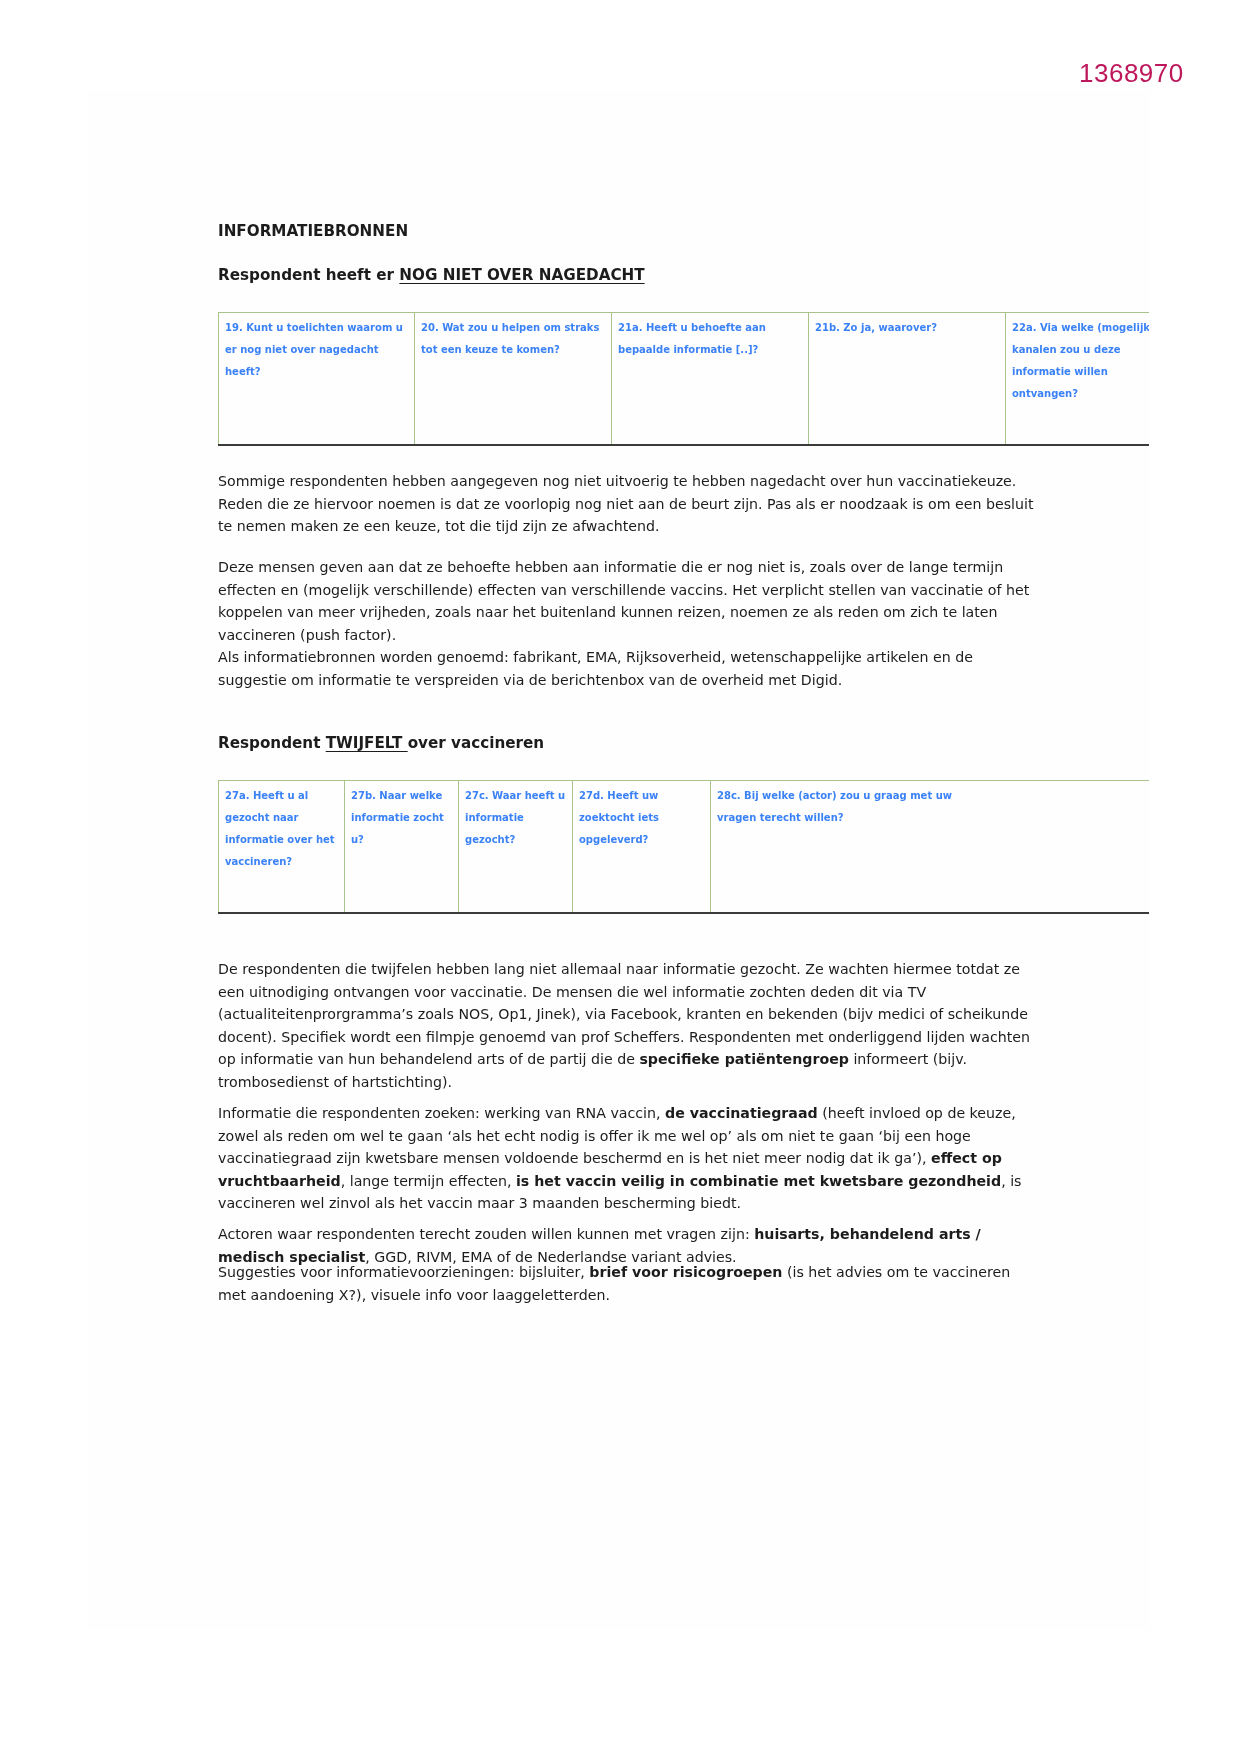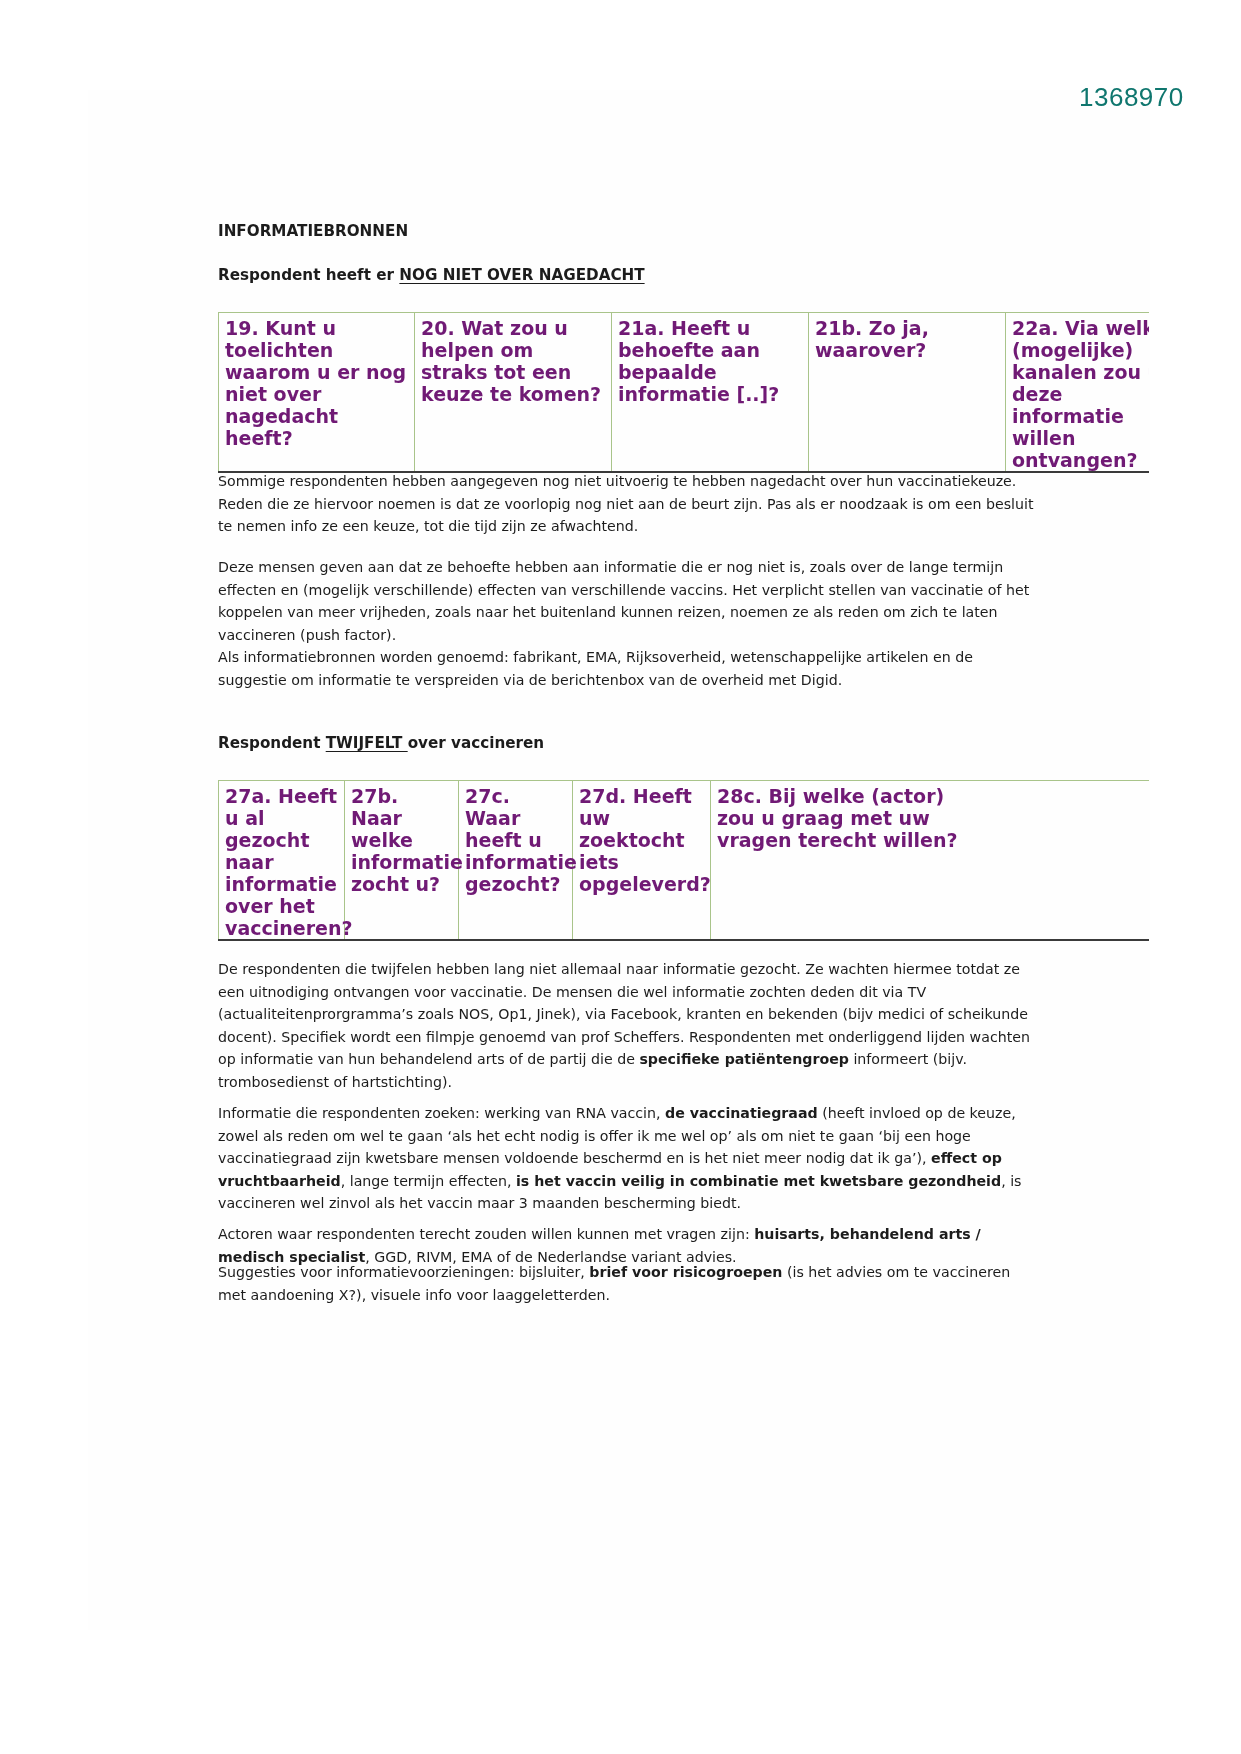--- a/index.html
+++ b/index.html
@@ -22,23 +22,22 @@
       width: 1062px;
       height: 1540px;
       background: #fefefe;
     }
     .doc-number {
       position: absolute;
       left: 1079px;
       top: 58px;
       font-family: "Liberation Sans", sans-serif;
       font-size: 26px;
-      color: #0f766e;
+      color: #be185d;
       letter-spacing: 0.5px;
-      margin-top: 24px;
     }
     .content {
       position: absolute;
       left: 218px;
       top: 220px;
       width: 930px;
       font-family: "DejaVu Sans", sans-serif;
       font-size: 14.2px;
       line-height: 22.6px;
       color: #1c1c1c;
@@ -60,23 +59,23 @@
       table-layout: fixed;
       border-top: 1.5px solid #a9c48a;
       border-bottom: 2px solid #3a3a3a;
       border-left: 1.5px solid #a9c48a;
     }
     .qtable td {
       border-right: 1.5px solid #a9c48a;
       vertical-align: top;
       padding: 4px 6px 0 6px;
       font-weight: bold;
-      font-size: 19px;
+      font-size: 10px;
       line-height: 22px;
-      color: #701a75;
+      color: #3b82f6;
     }
     .qtable td:last-child { border-right: none; }
     .para {
       position: absolute;
       left: 0;
       width: 820px;
     }
     .para b { font-weight: bold; }
   </style>
 </head>
@@ -106,21 +105,21 @@
       <td>20. Wat zou u helpen om straks tot een keuze te komen?</td>
       <td>21a. Heeft u behoefte aan bepaalde informatie [..]?</td>
       <td>21b. Zo ja, waarover?</td>
       <td style="white-space:nowrap; overflow:hidden;">
             <div style="width:160px; white-space:normal;">22a. Via welke (mogelijke) kanalen zou u deze informatie willen ontvangen?</div>
           </td>
     </tr>
   </tbody>
     </table>
 
-  <p class="para" style="top:250px;">Sommige respondenten hebben aangegeven nog niet uitvoerig te hebben nagedacht over hun vaccinatiekeuze. Reden die ze hiervoor noemen is dat ze voorlopig nog niet aan de beurt zijn. Pas als er noodzaak is om een besluit te nemen info ze een keuze, tot die tijd zijn ze afwachtend.</p>
+  <p class="para" style="top:250px;">Sommige respondenten hebben aangegeven nog niet uitvoerig te hebben nagedacht over hun vaccinatiekeuze. Reden die ze hiervoor noemen is dat ze voorlopig nog niet aan de beurt zijn. Pas als er noodzaak is om een besluit te nemen maken ze een keuze, tot die tijd zijn ze afwachtend.</p>
   <p class="para" style="top:336px;">Deze mensen geven aan dat ze behoefte hebben aan informatie die er nog niet is, zoals over de lange termijn effecten en (mogelijk verschillende) effecten van verschillende vaccins. Het verplicht stellen van vaccinatie of het koppelen van meer vrijheden, zoals naar het buitenland kunnen reizen, noemen ze als reden om zich te laten vaccineren (push factor).</p>
   <p class="para" style="top:426px;">Als informatiebronnen worden genoemd: fabrikant, EMA, Rijksoverheid, wetenschappelijke artikelen en de suggestie om informatie te verspreiden via de berichtenbox van de overheid met Digid.</p>
 
   <h3 class="section-title" style="top:512px;"><span>Respondent </span><u>TWIJFELT </u><span>over vaccineren</span></h3>
 
   <table class="qtable" style="top:560px; width:930px; height:134px;">
     <colgroup>
       <col style="width:126px">
         <col style="width:114px">
         <col style="width:114px">

